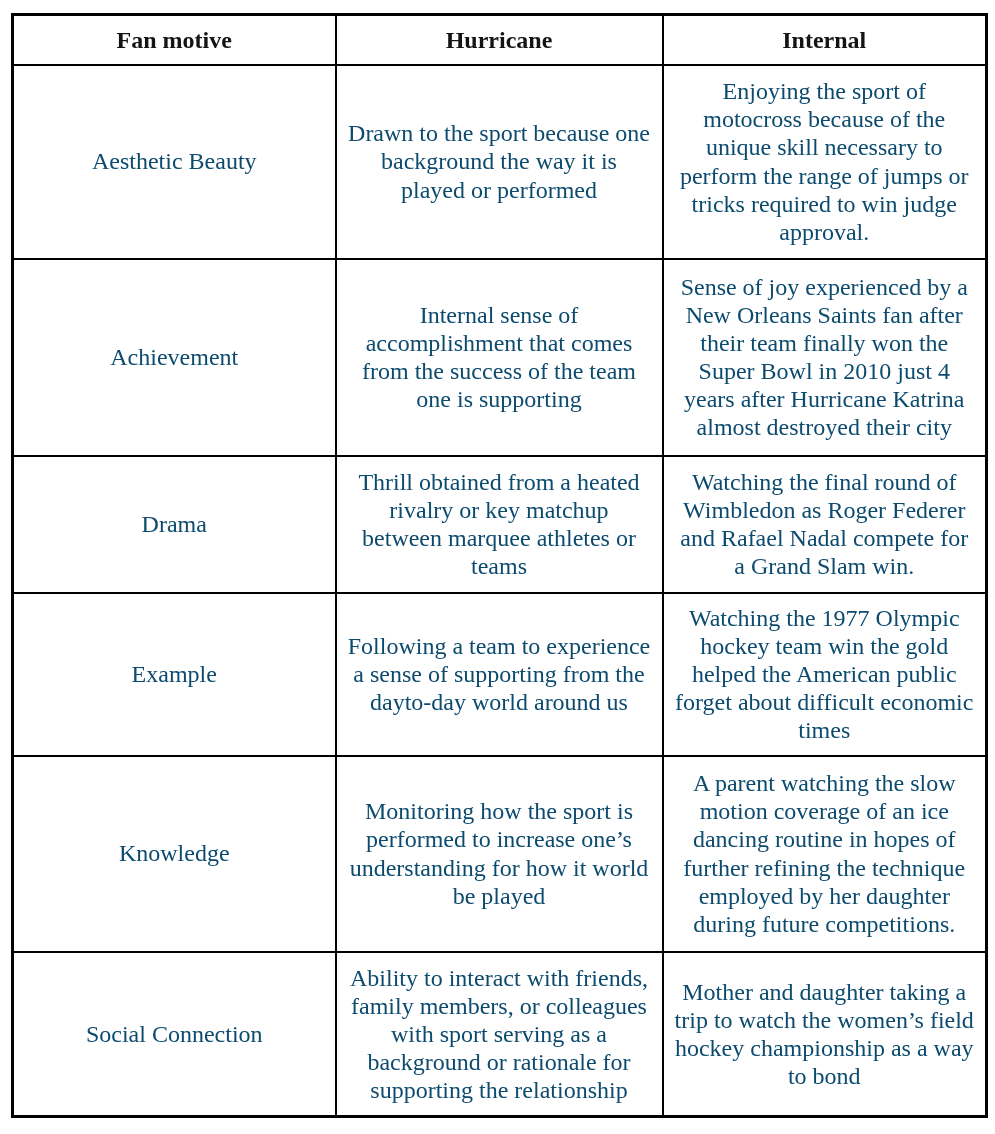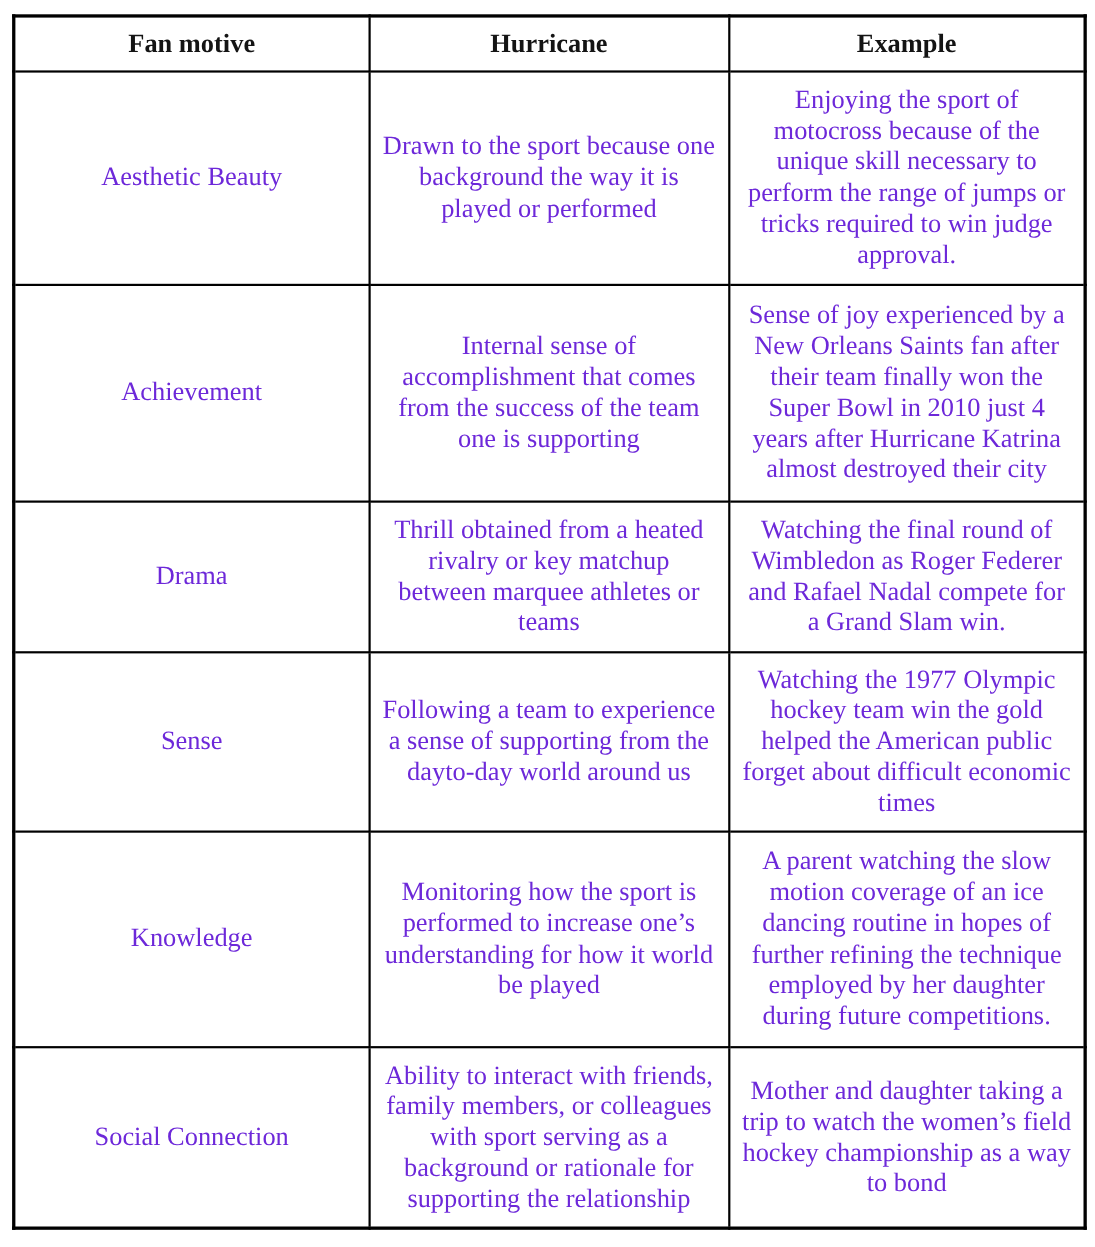--- a/index.html
+++ b/index.html
@@ -20,21 +20,21 @@
   col.c1 { width: 323px; }
   col.c2 { width: 327px; }
   col.c3 { width: 324px; }
   th, td {
     border: 2px solid #000000;
     text-align: center;
     vertical-align: middle;
     padding: 2px 10px;
     font-size: 24px;
     line-height: 1.17;
-    color: #6d28d9;
+    color: #0c4a6e;
     overflow: hidden;
   }
   th {
     font-weight: bold;
     color: #141414;
     margin-left: 46px;
   }
   tr.r-head { height: 50px; }
   tr.r1 { height: 194px; }
   tr.r2 { height: 197px; }
@@ -49,41 +49,41 @@
 <table class="fan-table">
   <colgroup>
     <col class="c1">
     <col class="c2">
     <col class="c3">
   </colgroup>
   <thead>
     <tr class="r-head">
       <th>Fan motive</th>
       <th>Hurricane</th>
-      <th>Example</th>
+      <th>Internal</th>
     </tr>
   </thead>
   <tbody>
     <tr class="r1">
       <td>Aesthetic Beauty</td>
       <td>Drawn to the sport because one background the way it is played or performed</td>
       <td>Enjoying the sport of motocross because of the unique skill necessary to perform the range of jumps or tricks required to win judge approval.</td>
     </tr>
     <tr class="r2">
       <td>Achievement</td>
       <td>Internal sense of accomplishment that comes from the success of the team one is supporting</td>
       <td>Sense of joy experienced by a New Orleans Saints fan after their team finally won the Super Bowl in 2010 just 4 years after Hurricane Katrina almost destroyed their city</td>
     </tr>
     <tr class="r3">
       <td>Drama</td>
       <td>Thrill obtained from a heated rivalry or key matchup between marquee athletes or teams</td>
       <td>Watching the final round of Wimbledon as Roger Federer and Rafael Nadal compete for a Grand Slam win.</td>
     </tr>
     <tr class="r4">
-      <td>Sense</td>
+      <td>Example</td>
       <td>Following a team to experience a sense of supporting from the dayto-day world around us</td>
       <td>Watching the 1977 Olympic hockey team win the gold helped the American public forget about difficult economic times</td>
     </tr>
     <tr class="r5">
       <td>Knowledge</td>
       <td>Monitoring how the sport is performed to increase one’s understanding for how it world be played</td>
       <td>A parent watching the slow motion coverage of an ice dancing routine in hopes of further refining the technique employed by her daughter during future competitions.</td>
     </tr>
     <tr class="r6">
       <td>Social Connection</td>

